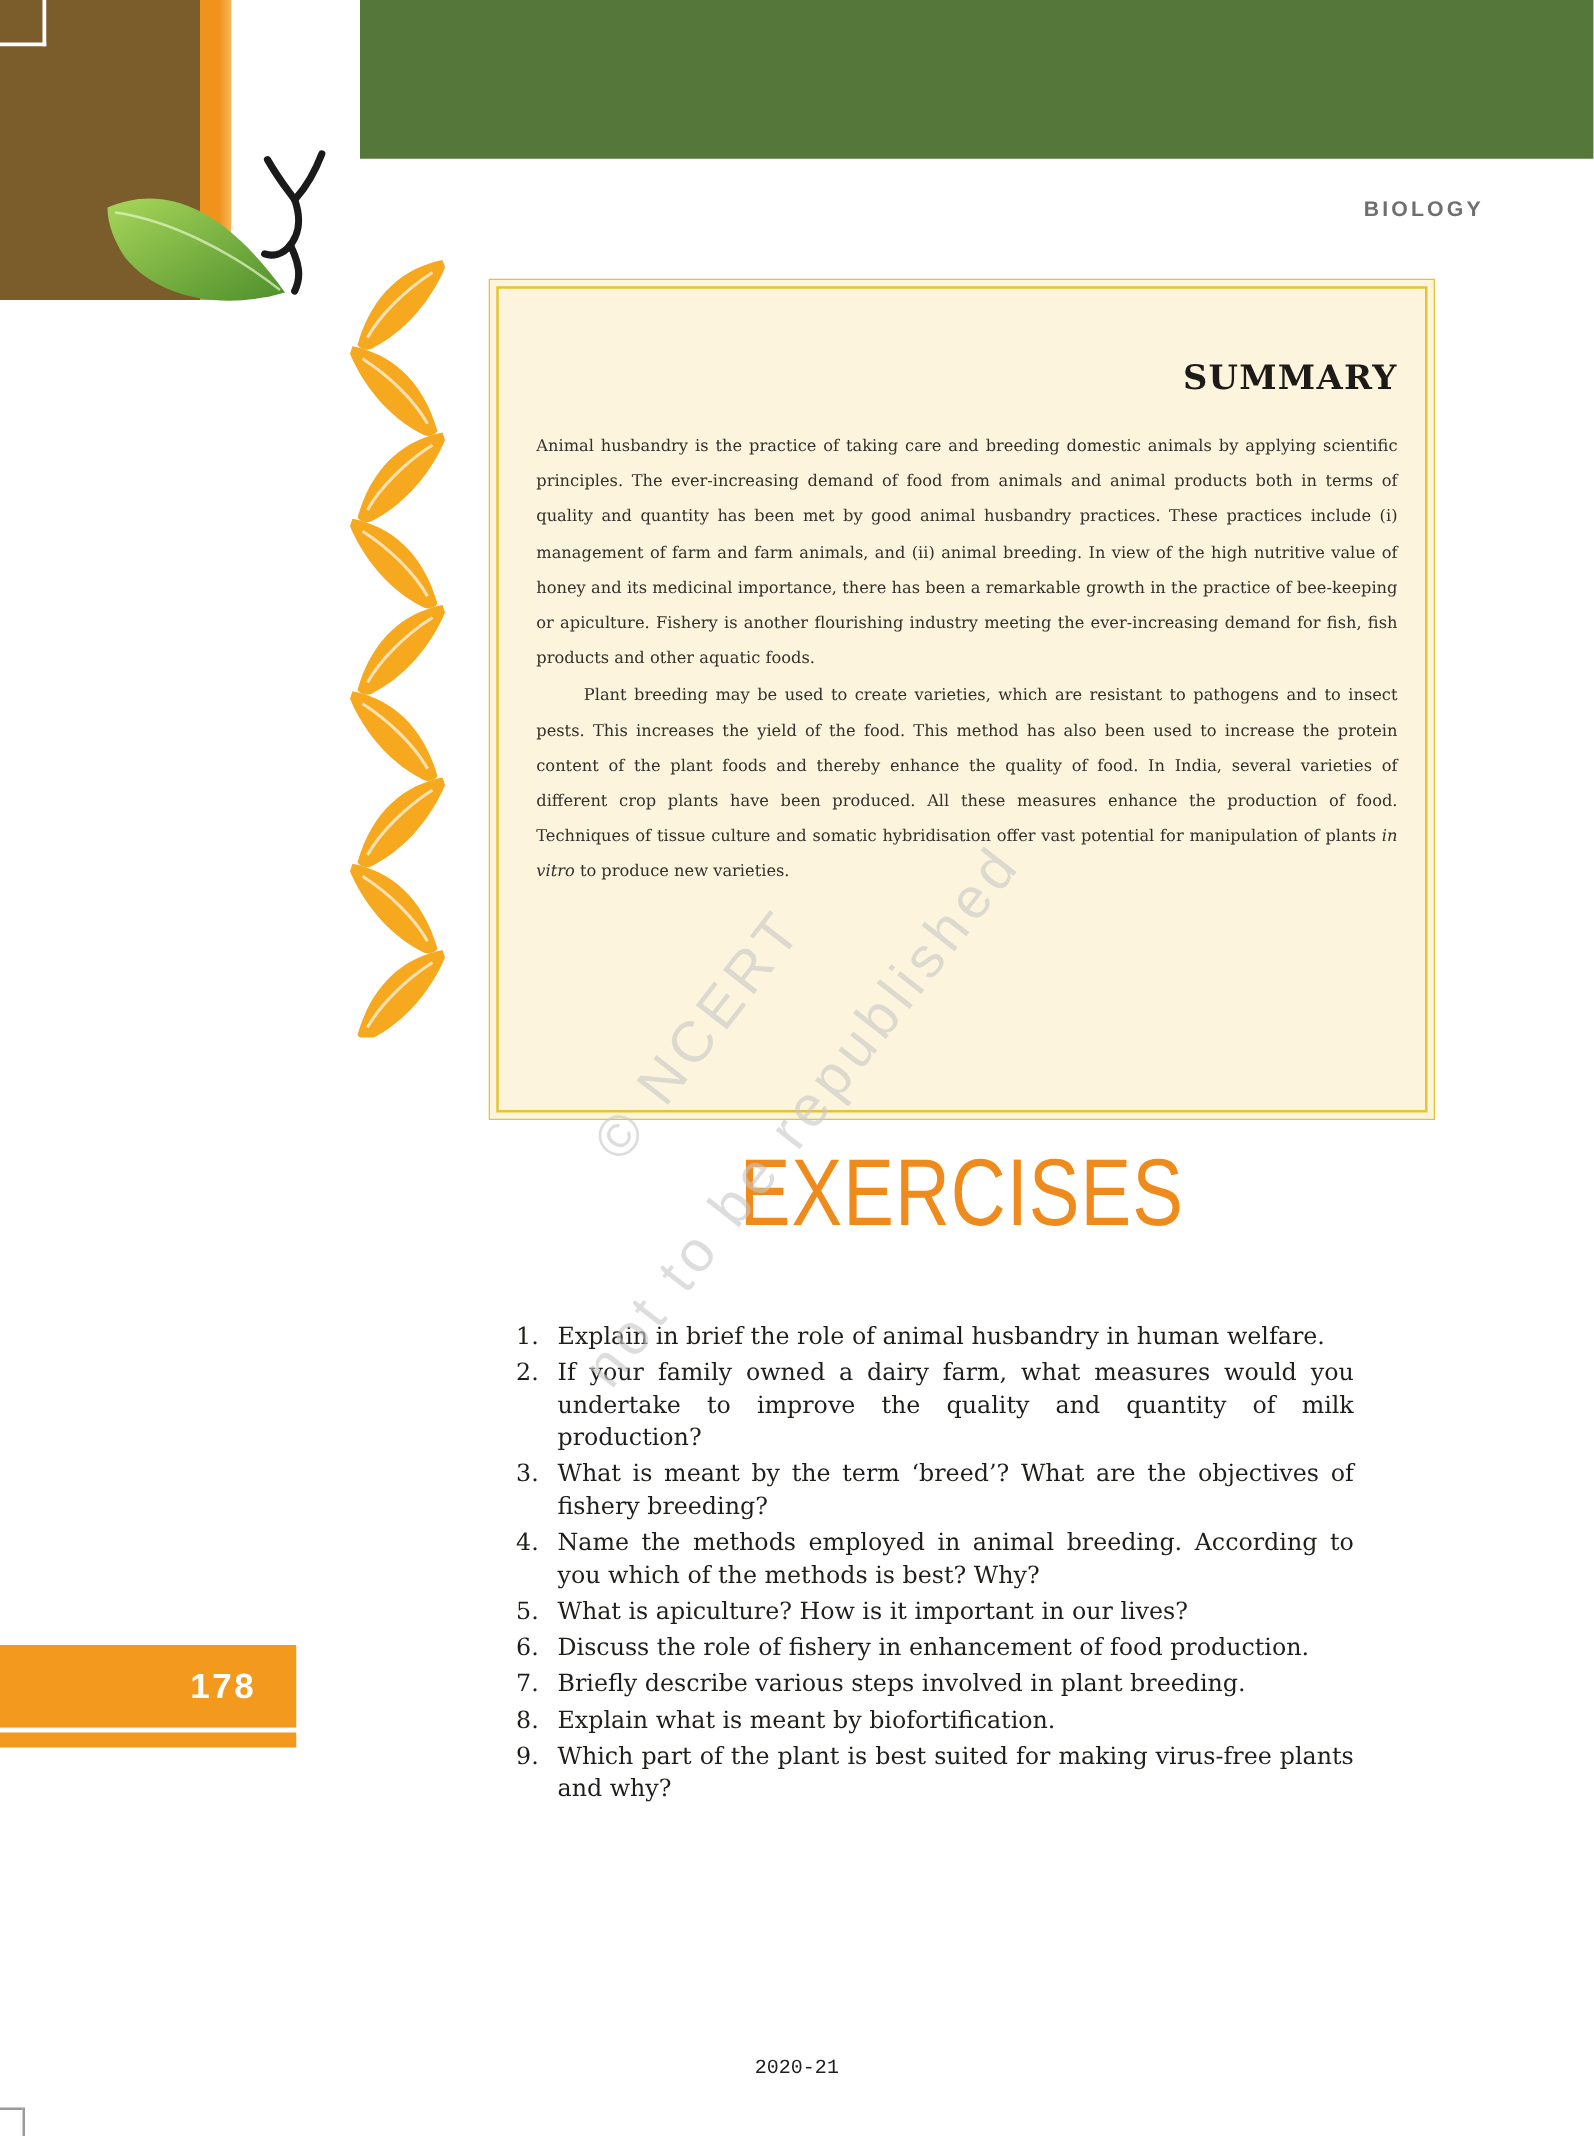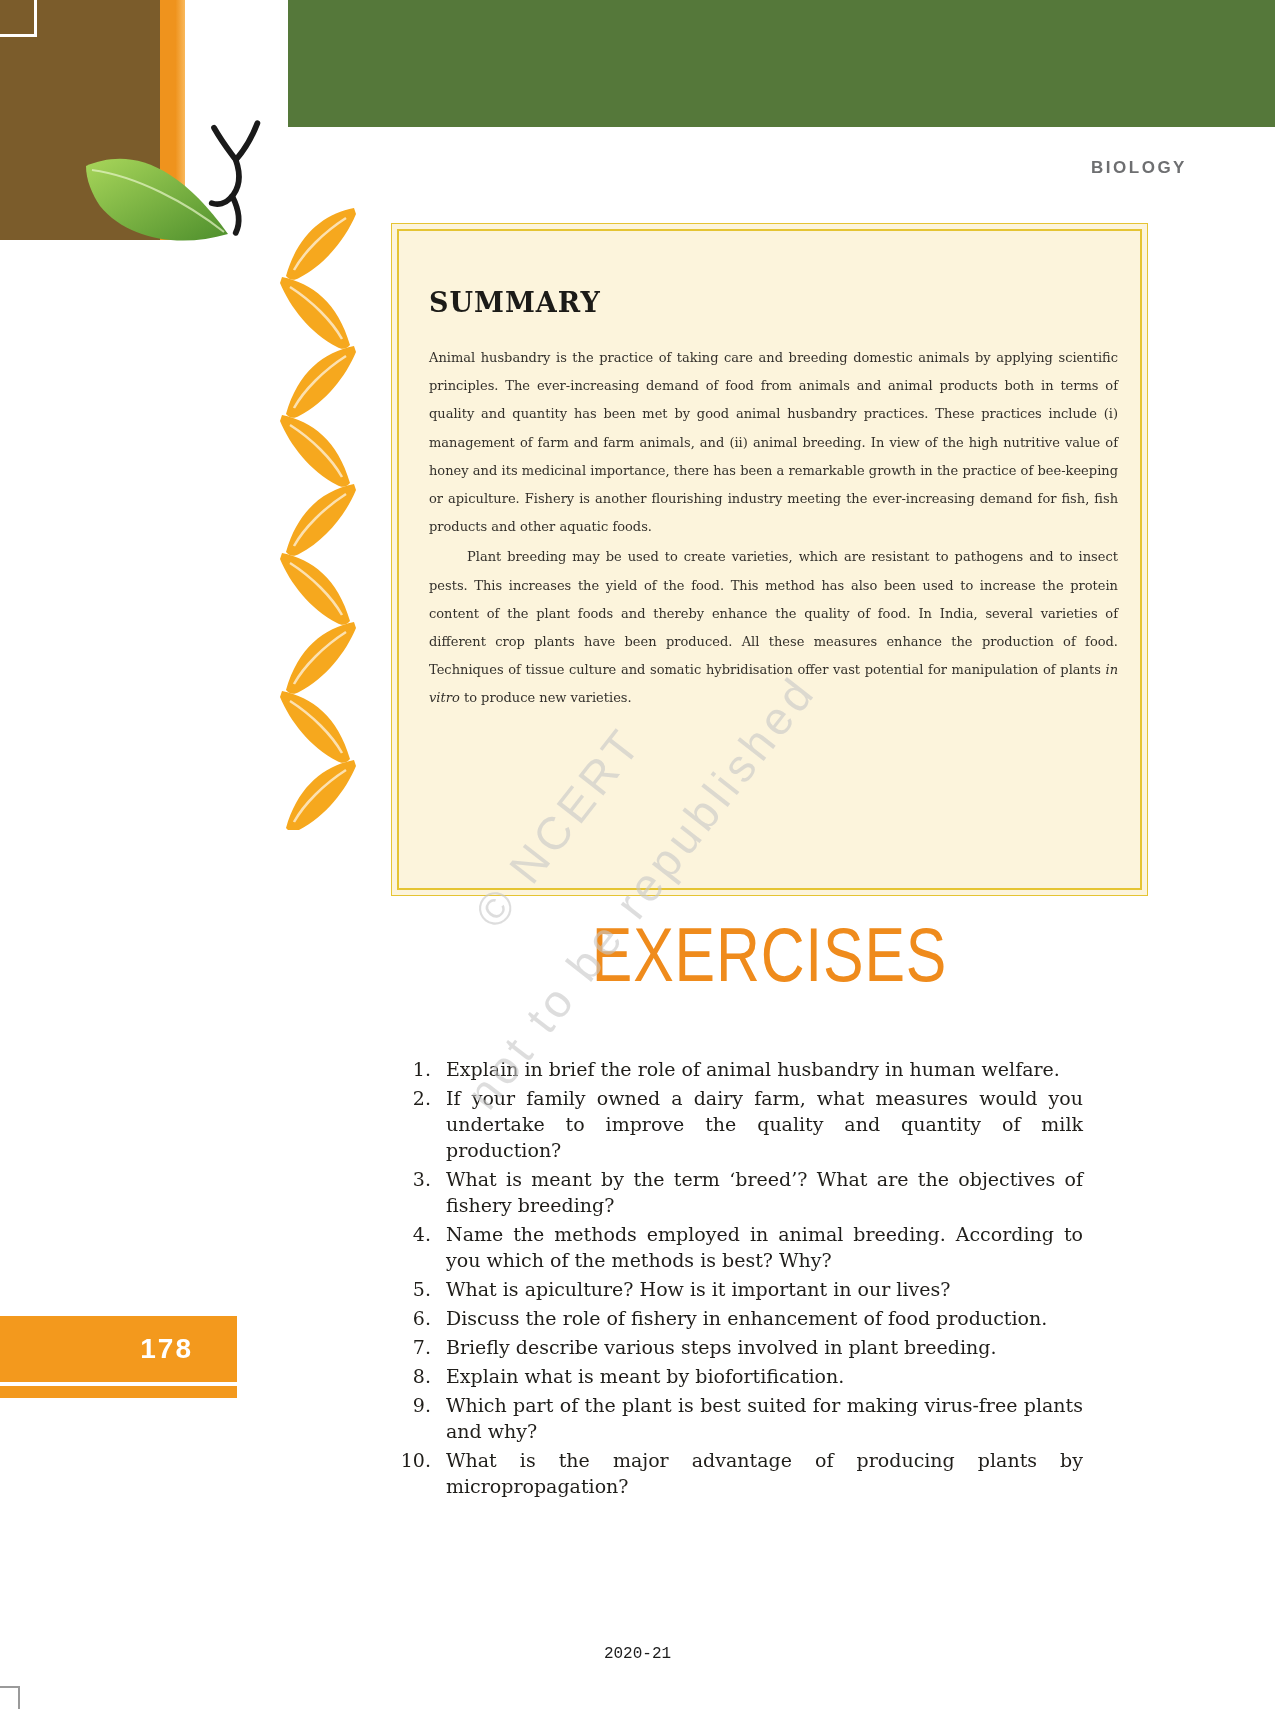--- a/index.html
+++ b/index.html
@@ -22,41 +22,41 @@
   .biology-label{position:absolute;left:1059px;top:158px;width:160px;text-align:center;
     font-family:"Liberation Sans",sans-serif;font-weight:bold;font-size:17px;
     letter-spacing:2.5px;color:#6e6f71;}
   
   .leaf-chain{position:absolute;left:276px;top:206px;width:84px;height:624px;}
   
   .summary-box{position:absolute;left:391px;top:223px;width:757px;height:673px;
     background:#fcf4dc;border:1.5px solid #e5c433;padding:5px;box-sizing:border-box;}
   .summary-inner{border:2px solid #e5c433;width:100%;height:100%;box-sizing:border-box;
     padding:56px 22px 0 30px;}
-  .summary-title{text-align:left;font-weight:bold;font-size:27px;letter-spacing:1px;
+  .summary-title{text-align:right;font-weight:bold;font-size:27px;letter-spacing:1px;
     color:#1c1b18;margin:0 0 26px 0;}
   .summary-body p{margin:0;font-size:13px;line-height:28.2px;text-align:justify;
     color:#33302b;}
   .summary-body p + p{text-indent:38px;margin-top:2px;}
   
   .exercises-title{position:absolute;left:391px;top:912px;width:757px;text-align:center;
     font-family:"Liberation Sans",sans-serif;font-weight:400;font-size:76px;line-height:86px;
     color:#ef8b1c;letter-spacing:1px;transform:scaleX(.8);}
   .exercises-list{position:absolute;left:389px;top:1056px;width:694px;}
   .ex-item{display:flex;margin-bottom:3px;font-size:19px;line-height:26px;color:#201e1a;}
   .ex-num{width:42px;text-align:right;padding-right:15px;flex:none;}
   .ex-text{flex:1;text-align:justify;}
   
   .watermark{position:absolute;left:290px;top:755px;width:620px;text-align:center;
     transform:rotate(-52deg);font-family:"Liberation Sans",sans-serif;font-size:46px;
     letter-spacing:5px;line-height:105px;color:#c8c8c8;opacity:.6;z-index:4;
     pointer-events:none;white-space:nowrap;}
   
   .page-tab{position:absolute;left:0;top:1316px;width:237px;height:66px;background:#f3991d;}
-  .page-num{width:100%;height:100%;box-sizing:border-box;padding-right:44px;
+  .page-num{width:100%;height:100%;box-sizing:border-box;padding-right:32px;
     text-align:right;line-height:66px;color:#ffffff;font-family:"Liberation Sans",sans-serif;
     font-weight:bold;font-size:28px;letter-spacing:2px;}
   .page-tab-strip{position:absolute;left:0;top:1386px;width:237px;height:12px;background:#f3991d;}
   
   .footer{position:absolute;left:0;top:1645px;width:1275px;text-align:center;
     font-family:Liberation Mono, monospace;font-size:16px;color:#1d1d1d;}
   
   .mark-bl-h{position:absolute;left:0;top:1686px;width:18px;height:2px;background:#9a9a9a;}
   .mark-bl-v{position:absolute;left:18px;top:1686px;width:2px;height:23px;background:#9a9a9a;}
   em{font-style:italic;}
@@ -168,24 +168,20 @@
     <div class="ex-item">
       <span class="ex-num">8.</span>
       <span class="ex-text"><span>Explain what is meant by biofortification.</span></span>
     </div>
 
     <div class="ex-item">
       <span class="ex-num">9.</span>
       <span class="ex-text"><span>Which part of the plant is best suited for making virus-free plants and why?</span></span>
     </div>
 
-    <div class="ex-item">
-      <span class="ex-num">10.</span>
-      <span class="ex-text"><span>What is the major advantage of producing plants by micropropagation?</span></span>
-    </div>
 
 
   </div>
 
   <div class="page-tab">
     <div class="page-num">178</div>
   </div>
   <div class="page-tab-strip"></div>
 
   <div class="footer">2020-21</div>

